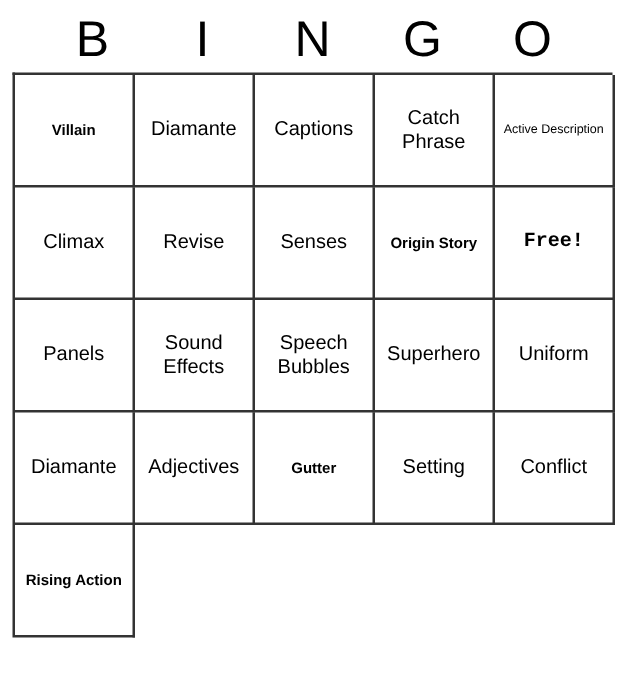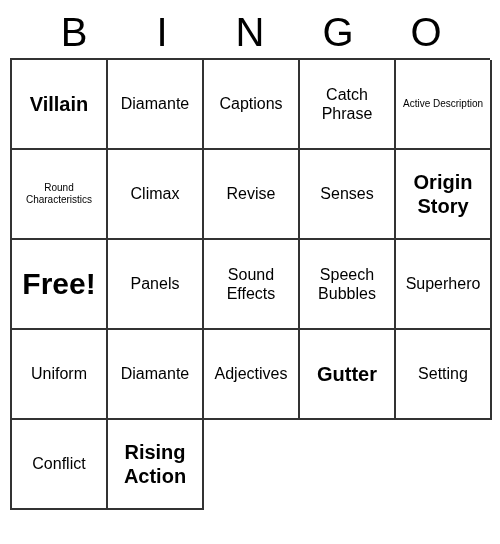--- a/index.html
+++ b/index.html
@@ -56,37 +56,38 @@
       text-align: center;
       padding: 4px;
     }
 
     .cell-text {
       font-size: 13px;
       line-height: 1.2;
     }
 
     .cell-text.large {
-      font-size: 20px;
+      font-size: 12px;
       font-weight: bold;
     }
 
     .cell-text.medium {
       font-size: 16px;
       font-weight: normal;
     }
 
     .cell-text.small {
       font-size: 10px;
       font-weight: normal;
     }
 
     .cell-text.xl {
-      font-size: 30px;
+      font-size: 16px;
       font-weight: bold;
+      font-family: Liberation Mono, monospace;
     }
   </style>
 </head>
 <body>
 
 <div class="bingo-container">
   <div class="bingo-header">
   <div class="bingo-letter">B</div>
       <div class="bingo-letter">I</div>
       <div class="bingo-letter">N</div>
@@ -101,23 +102,20 @@
         <span class="cell-text medium">Diamante</span>
       </div>
       <div class="bingo-cell">
         <span class="cell-text medium">Captions</span>
       </div>
       <div class="bingo-cell">
         <span class="cell-text medium">Catch Phrase</span>
       </div>
       <div class="bingo-cell">
         <span class="cell-text small">Active Description</span>
-      </div>
-      <div class="bingo-cell">
-        <span class="cell-text small">Round Characteristics</span>
       </div>
       <div class="bingo-cell">
         <span class="cell-text medium">Climax</span>
       </div>
       <div class="bingo-cell">
         <span class="cell-text medium">Revise</span>
       </div>
       <div class="bingo-cell">
         <span class="cell-text medium">Senses</span>
       </div>

